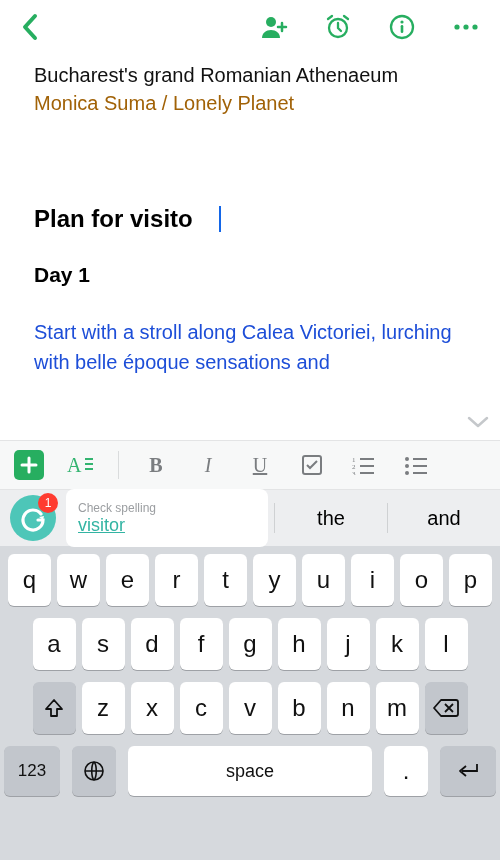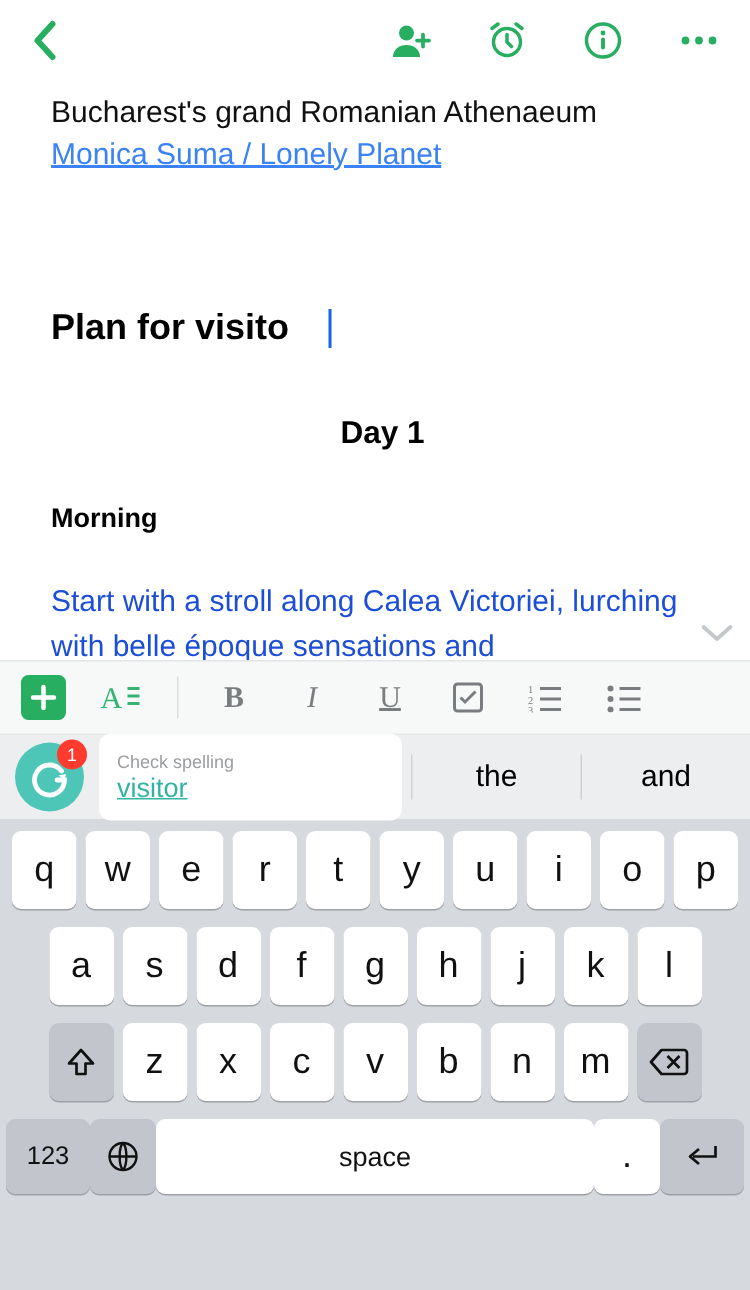--- a/index.html
+++ b/index.html
@@ -4,24 +4,24 @@
 <style>
   * { box-sizing: border-box; margin: 0; padding: 0; }
   html, body { width: 500px; height: 860px; font-family: -apple-system, Helvetica, Arial, sans-serif; background: #fff; overflow: hidden; }
   .toolbar { height: 54px; display: flex; align-items: center; padding: 0 12px; }
   .toolbar .back { width: 36px; height: 36px; display:flex; align-items:center; justify-content:center; }
   .toolbar .spacer { flex: 1; }
   .toolbar .icons { display: flex; gap: 36px; align-items:center; margin-right: 8px; }
   .toolbar .icons .ic { width: 28px; height: 28px; display:flex; align-items:center; justify-content:center; }
   .content { padding: 4px 24px 0 34px; height: 386px; overflow: hidden; position:relative; }
   .line0 { font-size: 20px; color: #111; line-height: 26px; margin-top: 4px; }
-  .line1 { font-size: 20px; color: #3b82f6; margin-top: 4px; text-decoration: underline; }
+  .line1 { font-size: 20px; color: #a16207; margin-top: 4px; }
   .h1 { font-size: 24px; font-weight: 700; margin-top: 90px; display:flex; align-items:center;gap:24px; }
   .cursor { display:inline-block; width:2px; height:26px; background:#1366e8; margin-left:2px; vertical-align: middle; }
-  .h2 { font-size: 21px; font-weight: 700; margin-top: 44px; text-align: center; }
+  .h2 { font-size: 21px; font-weight: 700; margin-top: 30px; }
   .h3 { font-size: 18px; font-weight: 700; margin-top: 34px; }
   .para { font-size: 20px; line-height: 30px; margin-top: 30px; color:#1d4ed8; }
   .collapse { position:absolute; right:10px; bottom:10px; color:#bfc2c6; }
   .formatbar { height: 50px; background:#f7f8f8; border-top:1px solid #e3e4e5; border-bottom:1px solid #e3e4e5; display:flex; align-items:center; padding:0 14px; gap:22px; }
   .plus { width:30px; height:30px; background:#27ae60; border-radius:5px; display:flex; align-items:center; justify-content:center; color:#fff; font-size:22px; font-weight:600; }
   .fmt { width:30px; height:30px; display:flex; align-items:center; justify-content:center; color:#7a7d80; font-family: Georgia, serif; }
   .divider { width:1px; height:28px; background:#dadcdd; }
   .fmt.bold { font-weight:700; font-size:20px; }
   .fmt.italic { font-style:italic; font-size:20px; }
   .fmt.underline { text-decoration: underline; font-size:20px; }
@@ -34,21 +34,21 @@
   .sgap { width:1px; height:30px; background:#cfd1d3; }
   .sugg { width: 100px; text-align:center; font-size:20px; color:#000000; }
   .keyboard { background:#d6d9dd; padding: 8px 4px 6px 4px; height:314px; }
   .krow { display:flex; justify-content:center; gap:6px; margin-bottom:12px; }
   .key { background:#fff; border-radius:6px; box-shadow:0 1px 0 #9ea1a6; height:52px; display:flex; align-items:center; justify-content:center; font-size:24px; color:#111; }
   .r1 .key { width:43px; }
   .r2 { padding: 0 22px; }
   .r2 .key { width:43px; }
   .r3 .key { width:43px; }
   .mod { background:#c2c6cc; width:56px; }
-  .r4 { gap:0; }
+  .r4 { gap:12px; }
   .r4 .key { height:50px; }
   .k-123 { width:56px; background:#c2c6cc; font-size:17px; }
   .k-globe { width:44px; background:#c2c6cc; }
   .k-space { flex:1; background:#fff; font-size:18px; }
   .k-dot { width:44px; background:#fff; }
   .k-ret { width:56px; background:#c2c6cc; }
   svg { display:block; }
 </style>
 </head>
 <body>
@@ -93,21 +93,20 @@
 </div>
 
 <div class="content">
   <div class="line0">Bucharest's grand Romanian Athenaeum</div>
   <div class="line1">Monica Suma / Lonely Planet</div>
   <div class="h1">
     <span>Plan for visito</span>
     <span class="cursor"></span>
   </div>
   <div class="h2">Day 1</div>
-  <div class="h3">Morning</div>
   <div class="para">Start with a stroll along Calea Victoriei, lurching with belle époque sensations and</div>
   <div class="collapse">
     <svg width="24" height="16" viewBox="0 0 24 16">
         <path d="M3 4l9 8 9-8" stroke="#c5c8cb" stroke-width="2.5" fill="none" stroke-linecap="round" stroke-linejoin="round"></path>
       </svg>
   </div>
 </div>
 
 <div class="formatbar">
   <div class="plus">

